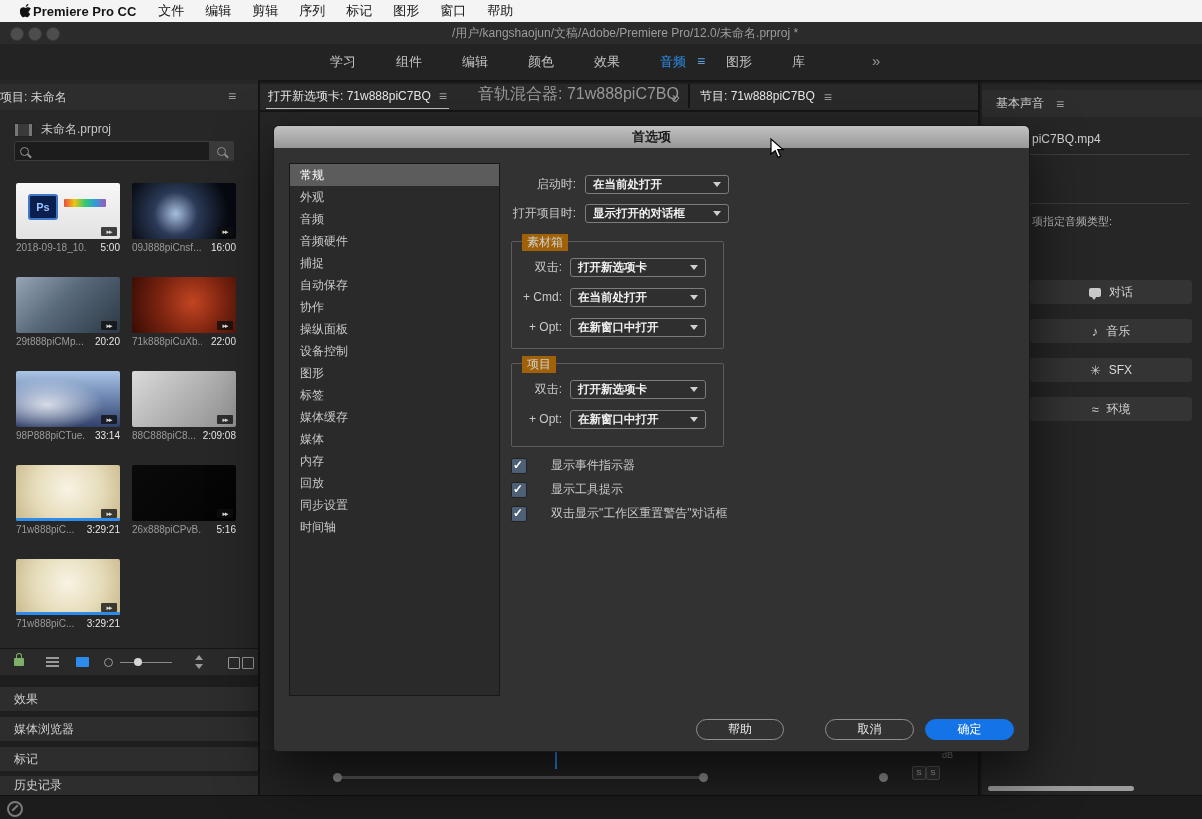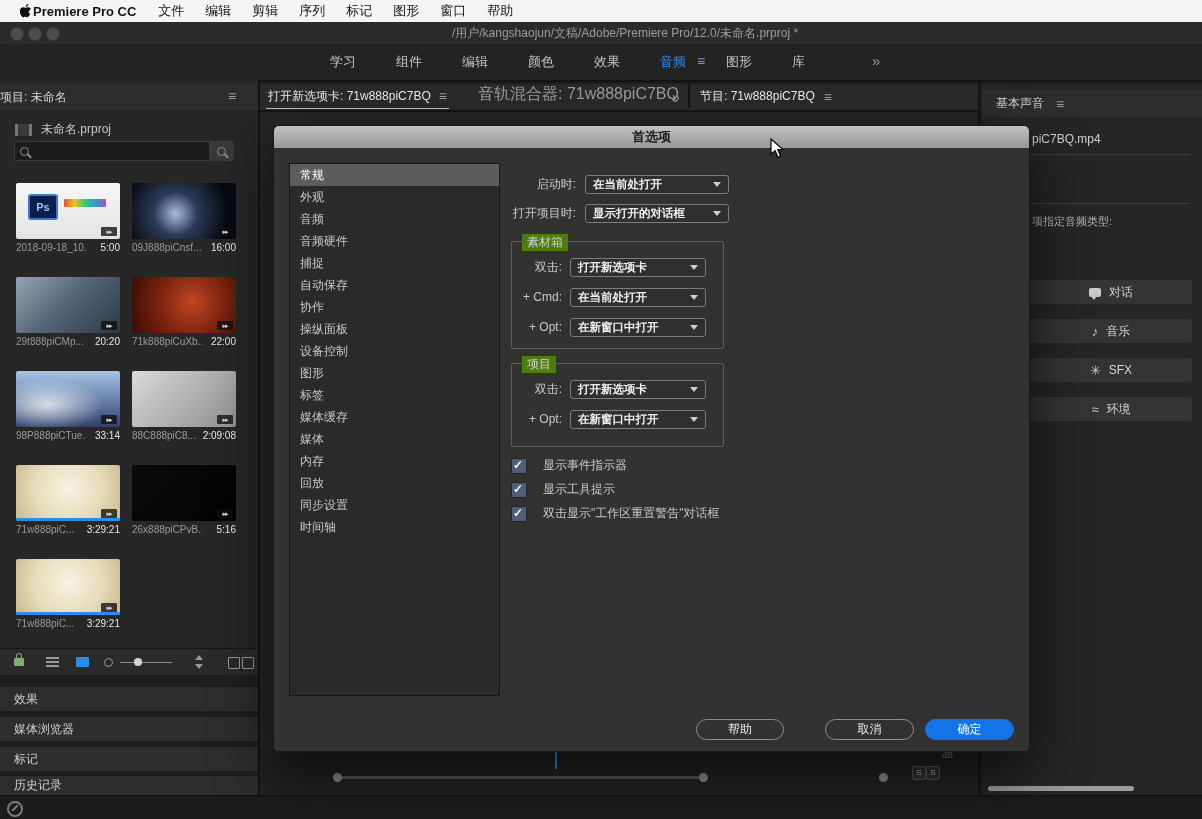--- a/index.html
+++ b/index.html
@@ -89,23 +89,23 @@
   
   .dialog{position:absolute;left:273px;top:125px;width:755px;height:625px;background:#323232;border:1px solid #181818;border-radius:5px;box-shadow:0 22px 55px rgba(0,0,0,.65);z-index:50;}
   .dlg-title{position:absolute;left:0;top:0;width:100%;height:22px;background:linear-gradient(#c2c2c2,#979797);border-radius:5px 5px 0 0;color:#1a1a1a;font-size:13px;font-weight:bold;text-align:center;line-height:22px;}
   .dlg-list{position:absolute;left:15px;top:37px;width:211px;height:533px;background:#2a2a2a;border:1px solid #181818;box-sizing:border-box;overflow:hidden;}
   .cat{height:22px;line-height:22px;padding-left:10px;color:#c8c8c8;font-size:12px;cursor:default;}
   .cat.sel{background:#5c5c5c;color:#fff;}
   .flabel{position:absolute;color:#c8c8c8;font-size:12px;line-height:19px;text-align:right;}
   .dd{position:absolute;height:19px;background:#2f2f2f;border:1px solid #7c7c7c;border-radius:3px;display:flex;align-items:center;justify-content:space-between;padding:0 7px;box-sizing:border-box;color:#f2f2f2;font-size:11.5px;font-weight:bold;cursor:default;}
   .ddcar{width:0;height:0;border-left:4px solid transparent;border-right:4px solid transparent;border-top:5px solid #cfcfcf;margin-left:6px;}
   .group{position:absolute;border:1px solid #5c5c5c;border-radius:2px;}
-  .legend{position:absolute;top:-8px;left:10px;background:#4d7c0f;padding:0 5px;font-size:12px;color:#cfcfcf;}
+  .legend{position:absolute;top:-8px;left:10px;background:#a16207;padding:0 5px;font-size:12px;color:#cfcfcf;}
   .grow-label{position:absolute;left:0;width:50px;text-align:right;color:#c8c8c8;font-size:12px;line-height:19px;}
-  .checkrow{position:absolute;display:flex;align-items:center;gap:16px;}
+  .checkrow{position:absolute;display:flex;align-items:center;gap:24px;}
   .checkbox{width:14px;height:14px;background:#4e6075;border:1px solid #222;border-radius:2px;position:relative;}
   .checkbox.checked::after{content:"✓";position:absolute;left:1px;top:-1px;color:#fff;font-size:12px;font-weight:bold;}
   .checklabel{color:#c8c8c8;font-size:12px;}
   .btn{position:absolute;top:593px;height:21px;border-radius:10.5px;font-size:12px;display:flex;align-items:center;justify-content:center;color:#e8e8e8;background:transparent;border:1px solid #8f8f8f;box-sizing:border-box;cursor:default;}
   .btn.primary{background:#1473e6;border-color:#1473e6;color:#fff;}
   .cursor{position:absolute;left:770px;top:138px;z-index:100;pointer-events:none;}
 </style>
 </head>
 <body>
 

